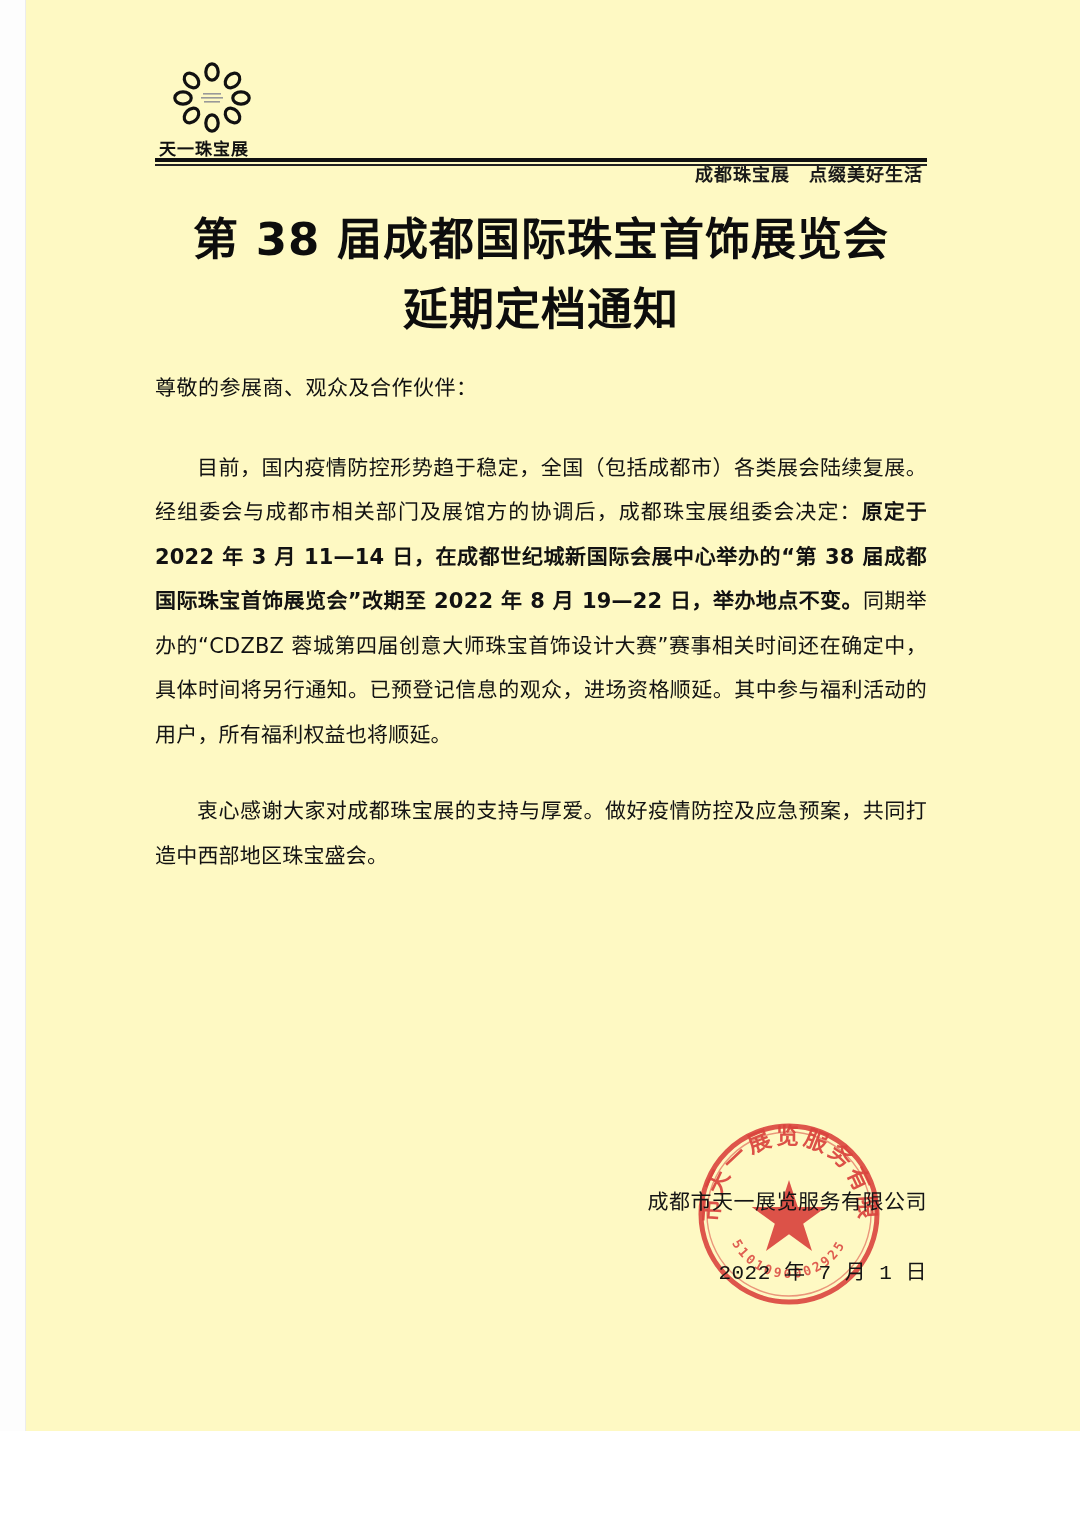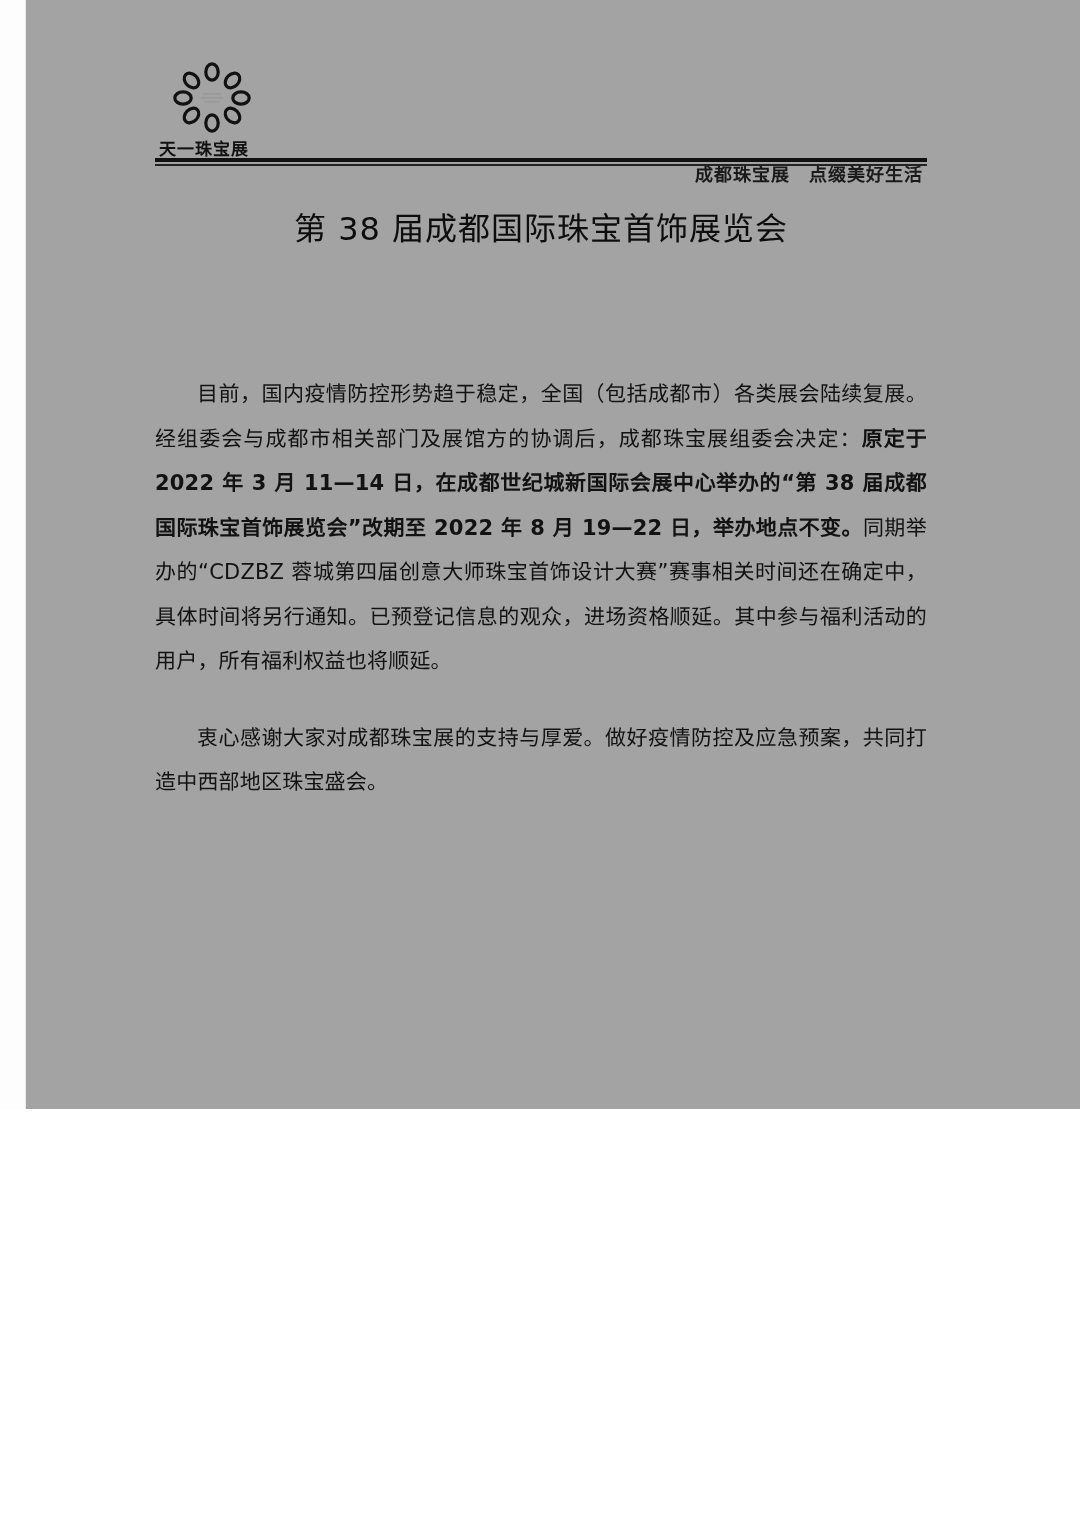--- a/index.html
+++ b/index.html
@@ -7,22 +7,22 @@
     margin: 0;
     padding: 0;
     background: #ffffff;
   }
   body {
     font-family: "DejaVu Sans", "Liberation Sans", sans-serif;
   }
   .page {
     position: relative;
     width: 1080px;
-    height: 1109px;
-    background: #a3a3a3;
+    height: 1431px;
+    background: #fef9c3;
     overflow: hidden;
     box-sizing: border-box;
   }
   
   .scan-edge {
     position: absolute;
     left: 25px;
     top: 0;
     width: 1px;
     height: 1527px;
@@ -101,22 +101,22 @@
 
   
   .title-block {
     position: absolute;
     left: 155px;
     top: 205px;
     width: 772px;
     text-align: center;
   }
   .doc-title {
-    font-size: 32px;
-    font-weight: 400;
+    font-size: 45px;
+    font-weight: 700;
     color: #0d0d0d;
     line-height: 1.55;
     letter-spacing: 1px;
   }
 
   
   .body-block {
     position: absolute;
     left: 155px;
     top: 372px;
@@ -216,24 +216,26 @@
   </div>
 
   <div class="rule">
     <div class="rule-thick"></div>
     <div class="rule-gap"></div>
     <div class="rule-thin"></div>
   </div>
 
   <div class="title-block">
     <div class="doc-title">第 38 届成都国际珠宝首饰展览会</div>
+    <div class="doc-title">延期定档通知</div>
   </div>
 
   <div class="body-block">
 
+    <div class="salutation">尊敬的参展商、观众及合作伙伴：</div>
 
     <p class="para emph-mixed"><span>目前，国内疫情防控形势趋于稳定，全国（包括成都市）各类展会陆续复展。经组委会与成都市相关部门及展馆方的协调后，成都珠宝展组委会决定：</span><b>原定于 2022 年 3 月 11—14 日，在成都世纪城新国际会展中心举办的“第 38 届成都国际珠宝首饰展览会”改期至 2022 年 8 月 19—22 日，举办地点不变。</b><span>同期举办的“CDZBZ 蓉城第四届创意大师珠宝首饰设计大赛”赛事相关时间还在确定中，具体时间将另行通知。已预登记信息的观众，进场资格顺延。其中参与福利活动的用户，所有福利权益也将顺延。</span></p>
 
 
     <p class="para">衷心感谢大家对成都珠宝展的支持与厚爱。做好疫情防控及应急预案，共同打造中西部地区珠宝盛会。</p>
   </div>
 
   <div class="seal">
     <svg width="192" height="192" viewBox="0 0 192 192" xmlns="http://www.w3.org/2000/svg">
       <defs>

